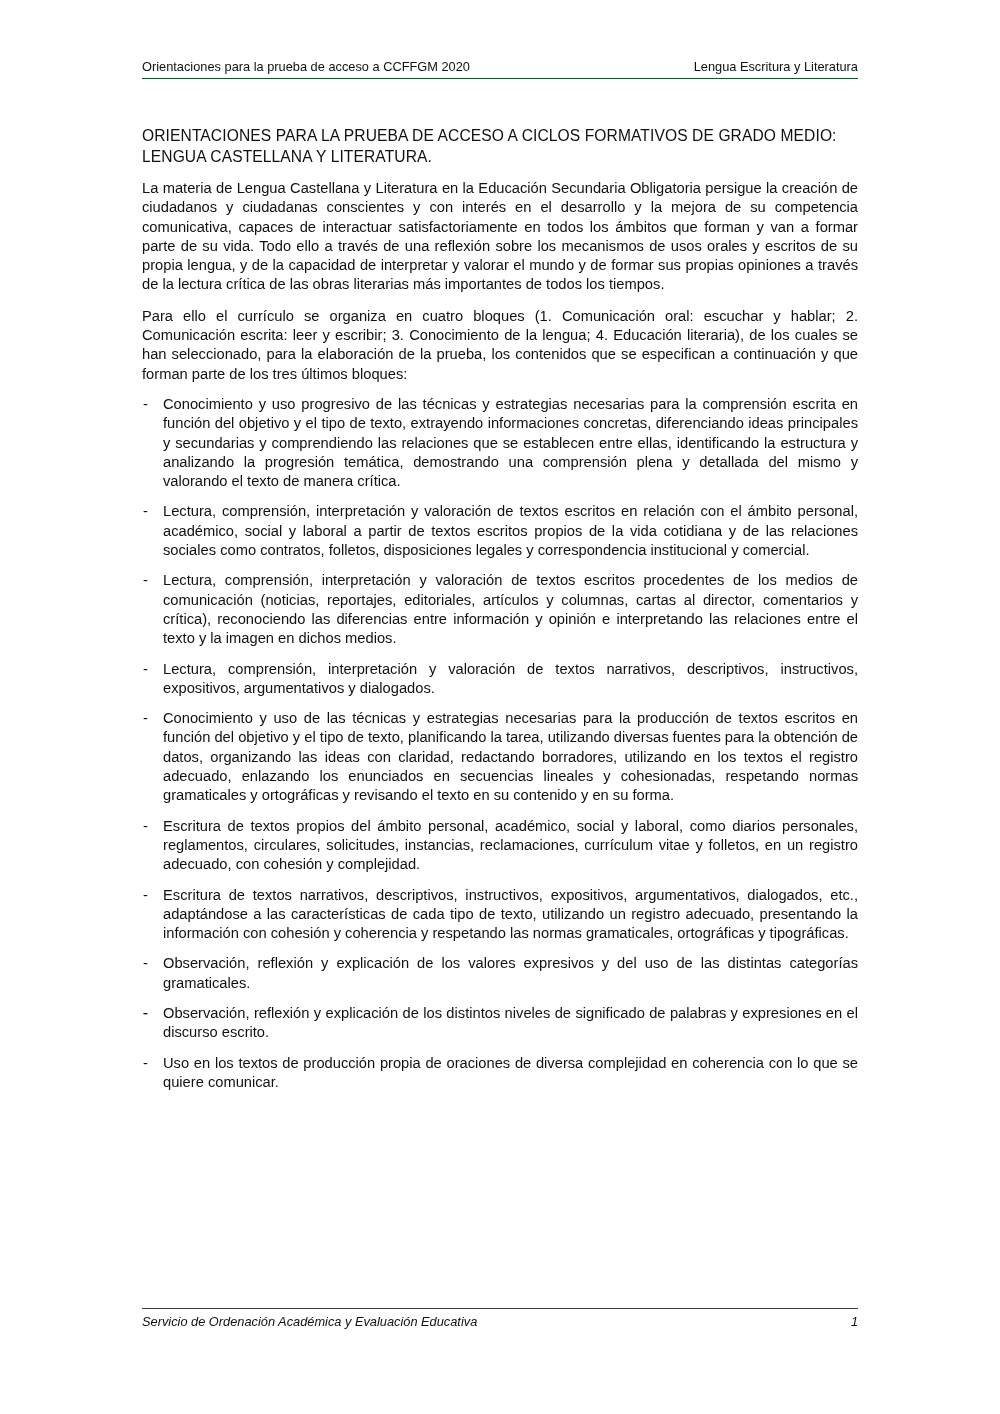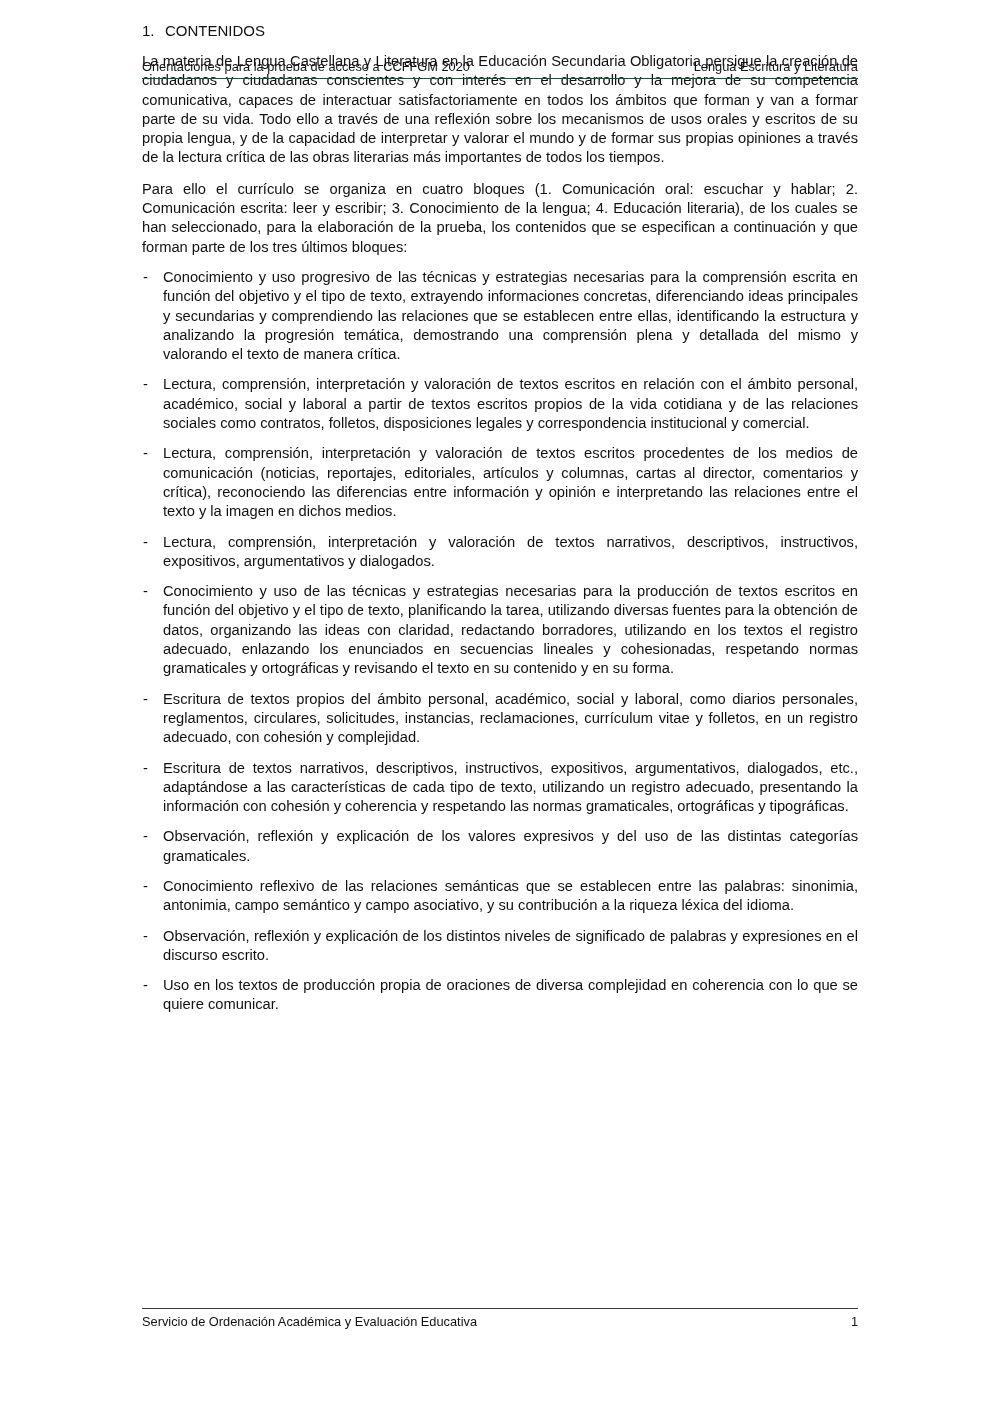--- a/index.html
+++ b/index.html
@@ -67,50 +67,49 @@
   .footer {
     position: absolute;
     left: 142px; right: 142px;
     top: 1308px;
     border-top: 1.5px solid #3a3a3a;
     padding-top: 5px;
     display: flex;
     justify-content: space-between;
     font-size: 12.8px;
     line-height: 16px;
+    font-style: italic;
   }
 </style>
 </head>
 <body>
 
 <div class="page">
 
   <div class="header">
     <span>Orientaciones para la prueba de acceso a CCFFGM 2020</span>
     <span>Lengua Escritura y Literatura</span>
   </div>
 
+  <p class="title">ORIENTACIONES PARA LA PRUEBA DE ACCESO A CICLOS FORMATIVOS DE GRADO MEDIO: LENGUA CASTELLANA Y LITERATURA.</p>
 
-  <div class="section-heading">
-    <span class="num">1.</span><span>CONTENIDOS</span>
-  </div>
 
   <p class="para">La materia de Lengua Castellana y Literatura en la Educación Secundaria Obligatoria persigue la creación de ciudadanos y ciudadanas conscientes y con interés en el desarrollo y la mejora de su competencia comunicativa, capaces de interactuar satisfactoriamente en todos los ámbitos que forman y van a formar parte de su vida. Todo ello a través de una reflexión sobre los mecanismos de usos orales y escritos de su propia lengua, y de la capacidad de interpretar y valorar el mundo y de formar sus propias opiniones a través de la lectura crítica de las obras literarias más importantes de todos los tiempos.</p>
   <p class="para">Para ello el currículo se organiza en cuatro bloques (1. Comunicación oral: escuchar y hablar; 2. Comunicación escrita: leer y escribir; 3. Conocimiento de la lengua; 4. Educación literaria), de los cuales se han seleccionado, para la elaboración de la prueba, los contenidos que se especifican a continuación y que forman parte de los tres últimos bloques:</p>
 
   <ul class="bullets">
     <li><span class="marker">-</span><span>Conocimiento y uso progresivo de las técnicas y estrategias necesarias para la comprensión escrita en función del objetivo y el tipo de texto, extrayendo informaciones concretas, diferenciando ideas principales y secundarias y comprendiendo las relaciones que se establecen entre ellas, identificando la estructura y analizando la progresión temática, demostrando una comprensión plena y detallada del mismo y valorando el texto de manera crítica.</span></li>
     <li><span class="marker">-</span><span>Lectura, comprensión, interpretación y valoración de textos escritos en relación con el ámbito personal, académico, social y laboral a partir de textos escritos propios de la vida cotidiana y de las relaciones sociales como contratos, folletos, disposiciones legales y correspondencia institucional y comercial.</span></li>
     <li><span class="marker">-</span><span>Lectura, comprensión, interpretación y valoración de textos escritos procedentes de los medios de comunicación (noticias, reportajes, editoriales, artículos y columnas, cartas al director, comentarios y crítica), reconociendo las diferencias entre información y opinión e interpretando las relaciones entre el texto y la imagen en dichos medios.</span></li>
     <li><span class="marker">-</span><span>Lectura, comprensión, interpretación y valoración de textos narrativos, descriptivos, instructivos, expositivos, argumentativos y dialogados.</span></li>
     <li><span class="marker">-</span><span>Conocimiento y uso de las técnicas y estrategias necesarias para la producción de textos escritos en función del objetivo y el tipo de texto, planificando la tarea, utilizando diversas fuentes para la obtención de datos, organizando las ideas con claridad, redactando borradores, utilizando en los textos el registro adecuado, enlazando los enunciados en secuencias lineales y cohesionadas, respetando normas gramaticales y ortográficas y revisando el texto en su contenido y en su forma.</span></li>
     <li><span class="marker">-</span><span>Escritura de textos propios del ámbito personal, académico, social y laboral, como diarios personales, reglamentos, circulares, solicitudes, instancias, reclamaciones, currículum vitae y folletos, en un registro adecuado, con cohesión y complejidad.</span></li>
     <li><span class="marker">-</span><span>Escritura de textos narrativos, descriptivos, instructivos, expositivos, argumentativos, dialogados, etc., adaptándose a las características de cada tipo de texto, utilizando un registro adecuado, presentando la información con cohesión y coherencia y respetando las normas gramaticales, ortográficas y tipográficas.</span></li>
     <li><span class="marker">-</span><span>Observación, reflexión y explicación de los valores expresivos y del uso de las distintas categorías gramaticales.</span></li>
-    <li><span class="marker">-</span><span>Conocimiento reflexivo de las relaciones semánticas que se establecen entre las palabras: sinonimia, antonimia, campo semántico y campo asociativo, y su contribución a la riqueza léxica del idioma.</span></li>
+    <li><span class="marker">-</span></li>
     <li><span class="marker">-</span><span>Observación, reflexión y explicación de los distintos niveles de significado de palabras y expresiones en el discurso escrito.</span></li>
     <li><span class="marker">-</span><span>Uso en los textos de producción propia de oraciones de diversa complejidad en coherencia con lo que se quiere comunicar.</span></li>
   </ul>
 
   <div class="footer">
     <span>Servicio de Ordenación Académica y Evaluación Educativa</span>
     <span>1</span>
   </div>
 
 </div>

